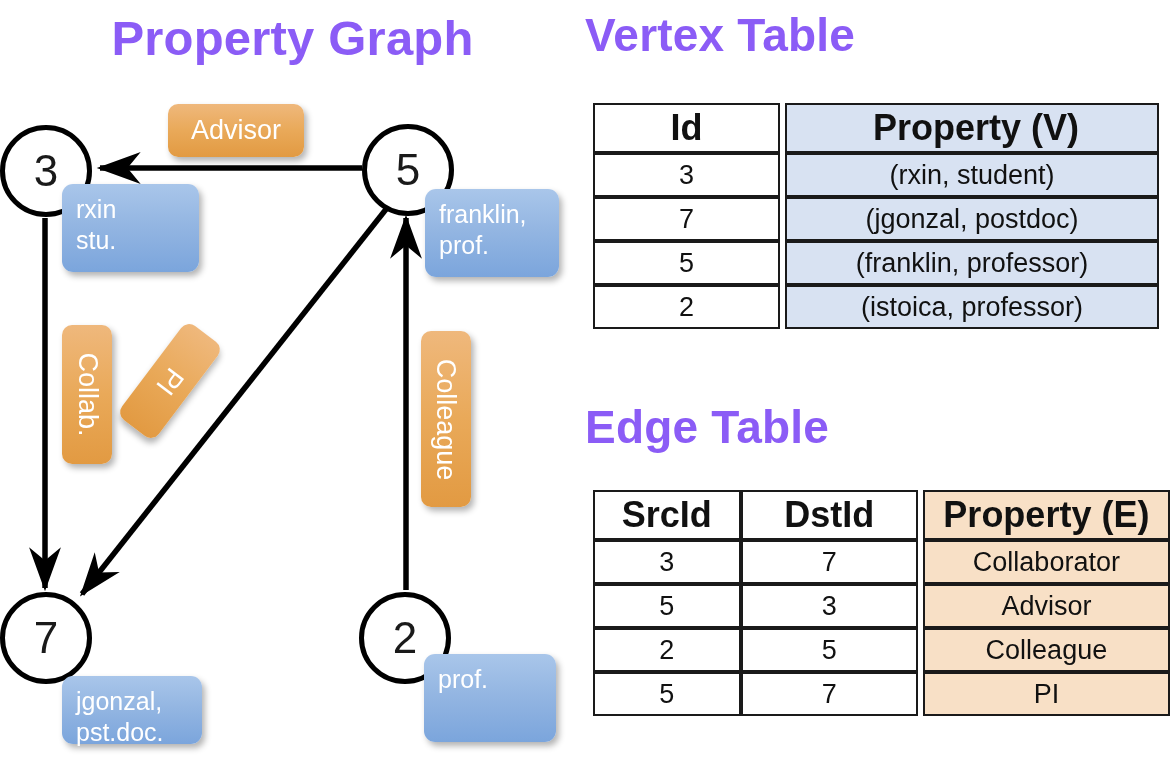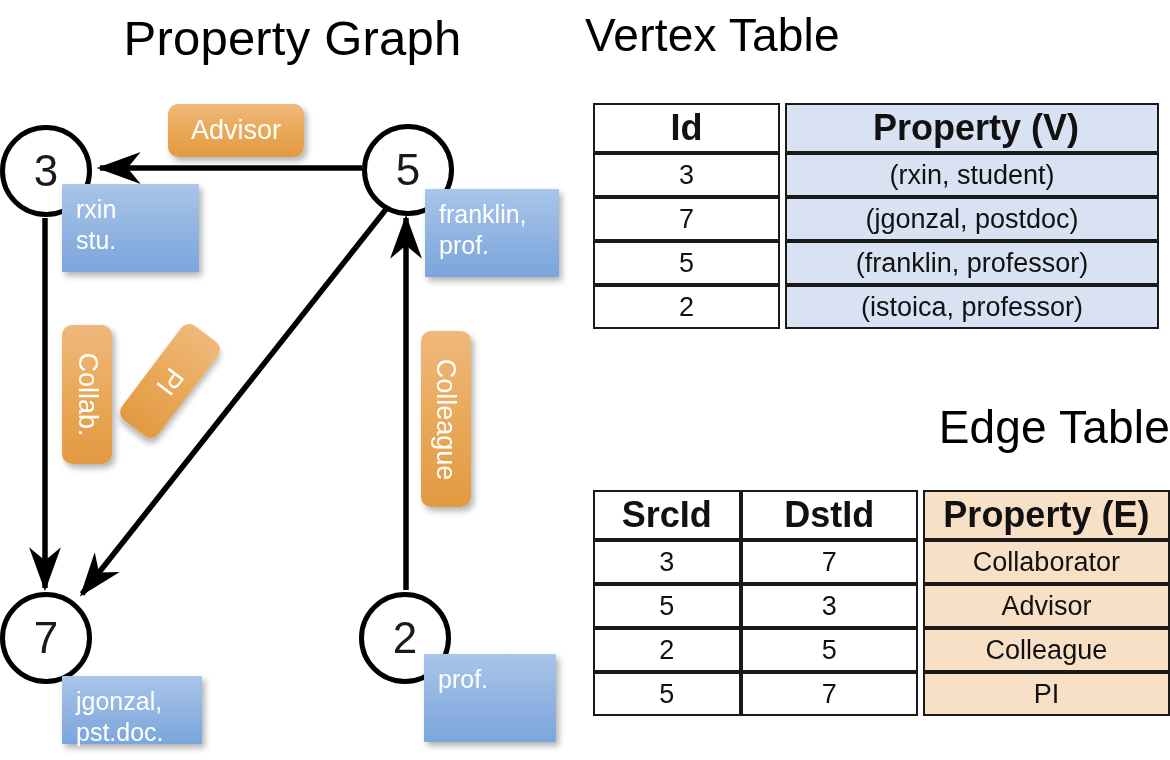--- a/index.html
+++ b/index.html
@@ -13,22 +13,22 @@
     position: relative;
     overflow: hidden;
     font-family: "Liberation Sans", sans-serif;
     color: #000000;
   }
 
   
   .title {
     position: absolute;
     font-family: "Liberation Sans", sans-serif;
-    font-weight: 400;
-    color: #000000;
+    font-weight: 700;
+    color: #8b5cf6;
     white-space: nowrap;
     letter-spacing: 0.2px;
   }
   #title-property-graph {
     left: 0px;
     top: 10px;
     width: 585px;
     text-align: center;
     font-size: 49px;
   }
@@ -36,21 +36,21 @@
     left: 585px;
     top: 8px;
     width: 585px;
     text-align: left;
     font-size: 46px;
   }
   #title-edge-table {
     left: 585px;
     top: 400px;
     width: 585px;
-    text-align: right;
+    text-align: left;
     font-size: 46px;
   }
 
   
   #graph-panel {
     position: absolute;
     left: 0;
     top: 0;
     width: 585px;
     height: 760px;
@@ -75,21 +75,21 @@
     font-size: 44px;
     font-weight: 300;
     color: #1a1a1a;
     font-family: "Liberation Sans", sans-serif;
     line-height: 1;
   }
 
   
   .prop-box {
     position: absolute;
-    border-radius: 1px;
+    border-radius: 11px;
     background: linear-gradient(to bottom, #a9c6ea 0%, #94b6e2 45%, #7ba5dc 100%);
     box-shadow: 3px 4px 6px rgba(0,0,0,0.30);
     color: #ffffff;
     font-size: 25px;
     font-weight: 300;
     line-height: 1.22;
     padding: 10px 0 0 14px;
     box-sizing: border-box;
     font-family: "Liberation Sans", sans-serif;
   }

